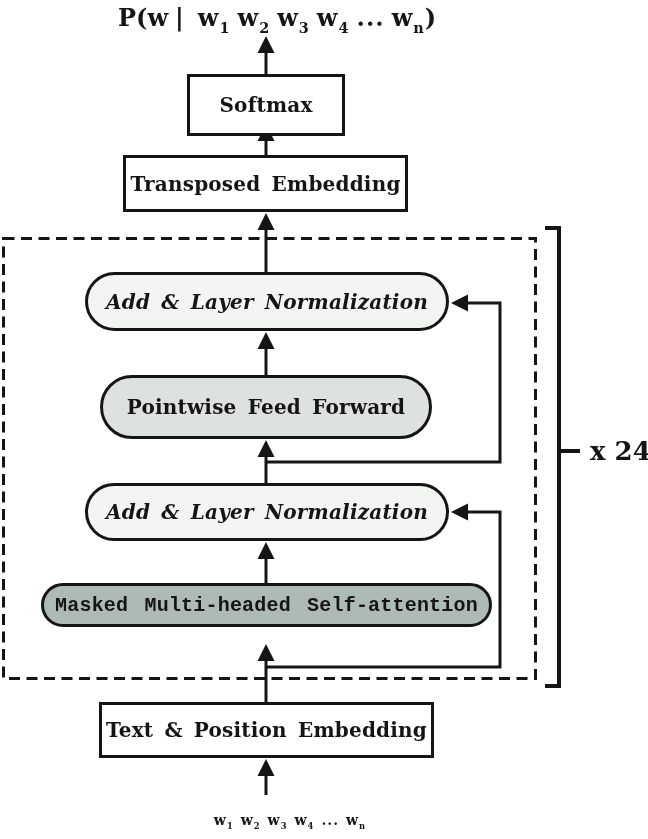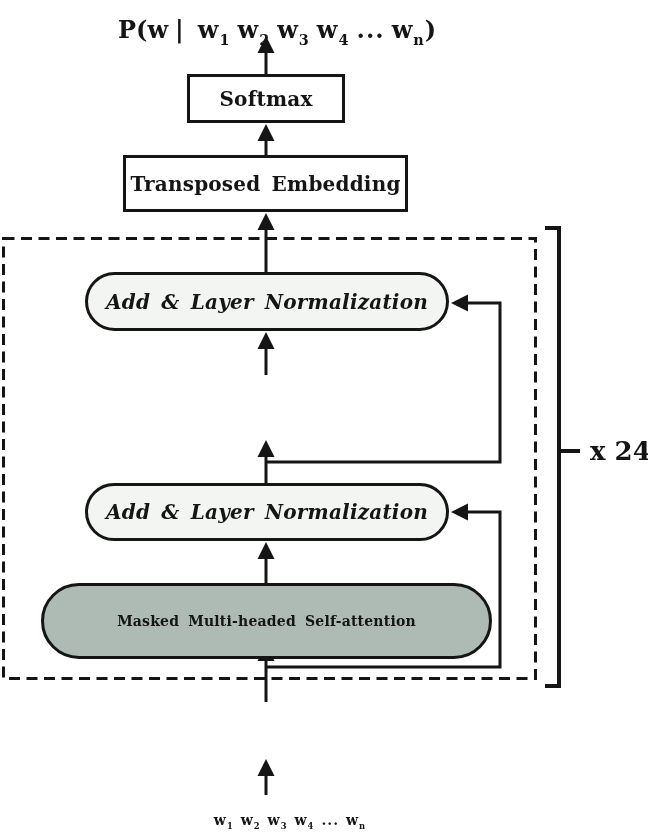--- a/index.html
+++ b/index.html
@@ -44,35 +44,35 @@
     letter-spacing: 0.2px;
     word-spacing: 4px;
     white-space: nowrap;
     text-align: center;
   }
   .pill { border-radius: 999px; }
   .fill-light  { background: var(--pill-light); font-style: italic; }
   .fill-medium { background: var(--pill-medium); }
   .fill-dark   { background: var(--pill-dark); }
 
-  .node-softmax     { left: 187px; top: 74px;  width: 158px; height: 49px; }
+  .node-softmax     { left: 187px; top: 74px;  width: 158px; height: 62px; }
   .node-transposed  { left: 123px; top: 155px; width: 285px; height: 57px; }
   .node-addnorm-top { left: 85px;  top: 272px; width: 364px; height: 59px; }
   .node-ff          { left: 100px; top: 375px; width: 332px; height: 64px; }
   .node-addnorm-bot { left: 85px;  top: 483px; width: 364px; height: 58px; }
-  .node-attention   { left: 41px;  top: 583px; width: 451px; height: 76px; font-size: 14px; }
+  .node-attention   { left: 41px;  top: 583px; width: 451px; height: 44px; font-size: 20px; font-family: Liberation Mono, monospace; }
   .node-embedding   { left: 99px;  top: 702px; width: 335px; height: 56px; }
 
   .formula {
     position: absolute;
     font-weight: bold;
     white-space: nowrap;
     text-align: center;
   }
-  .formula-top   { left: 118px; top: 15px;   width: 290px; font-size: 24px; line-height: 30px; }
+  .formula-top   { left: 118px; top: 3px;   width: 290px; font-size: 24px; line-height: 30px; }
   .formula-input { left: 140px; top: 806px; width: 300px; font-size: 14px; line-height: 28px; }
   .formula sub {
     font-size: 0.6em;
     line-height: 0;
     position: relative;
     top: 0.05em;
     vertical-align: sub;
     margin-left: 1px;
     margin-right: 1px;
   }
@@ -155,29 +155,35 @@
   </div>
 
   <div class="node node-transposed">
     <span>Transposed Embedding</span>
   </div>
 
   <div class="node pill fill-light node-addnorm-top">
     <span>Add &amp; Layer Normalization</span>
   </div>
 
+  <div class="node pill fill-medium node-ff">
+    <span>Pointwise Feed Forward</span>
+  </div>
 
   <div class="node pill fill-light node-addnorm-bot">
     <span>Add &amp; Layer Normalization</span>
   </div>
 
   <div class="node pill fill-dark node-attention">
     <span>Masked Multi-headed Self-attention</span>
   </div>
 
+  <div class="node node-embedding">
+    <span>Text &amp; Position Embedding</span>
+  </div>
 
   <div class="repeat-label">x 24</div>
 
   <div class="formula formula-input">
     <span class="term"><span>w</span><sub>1</sub></span><span class="term"><span>w</span><sub>2</sub></span><span class="term"><span>w</span><sub>3</sub></span><span class="term"><span>w</span><sub>4</sub></span><span class="ellipsis">...</span><span class="term"><span>w</span><sub>n</sub></span>
   </div>
 
 </div>
 
 </body></html>

